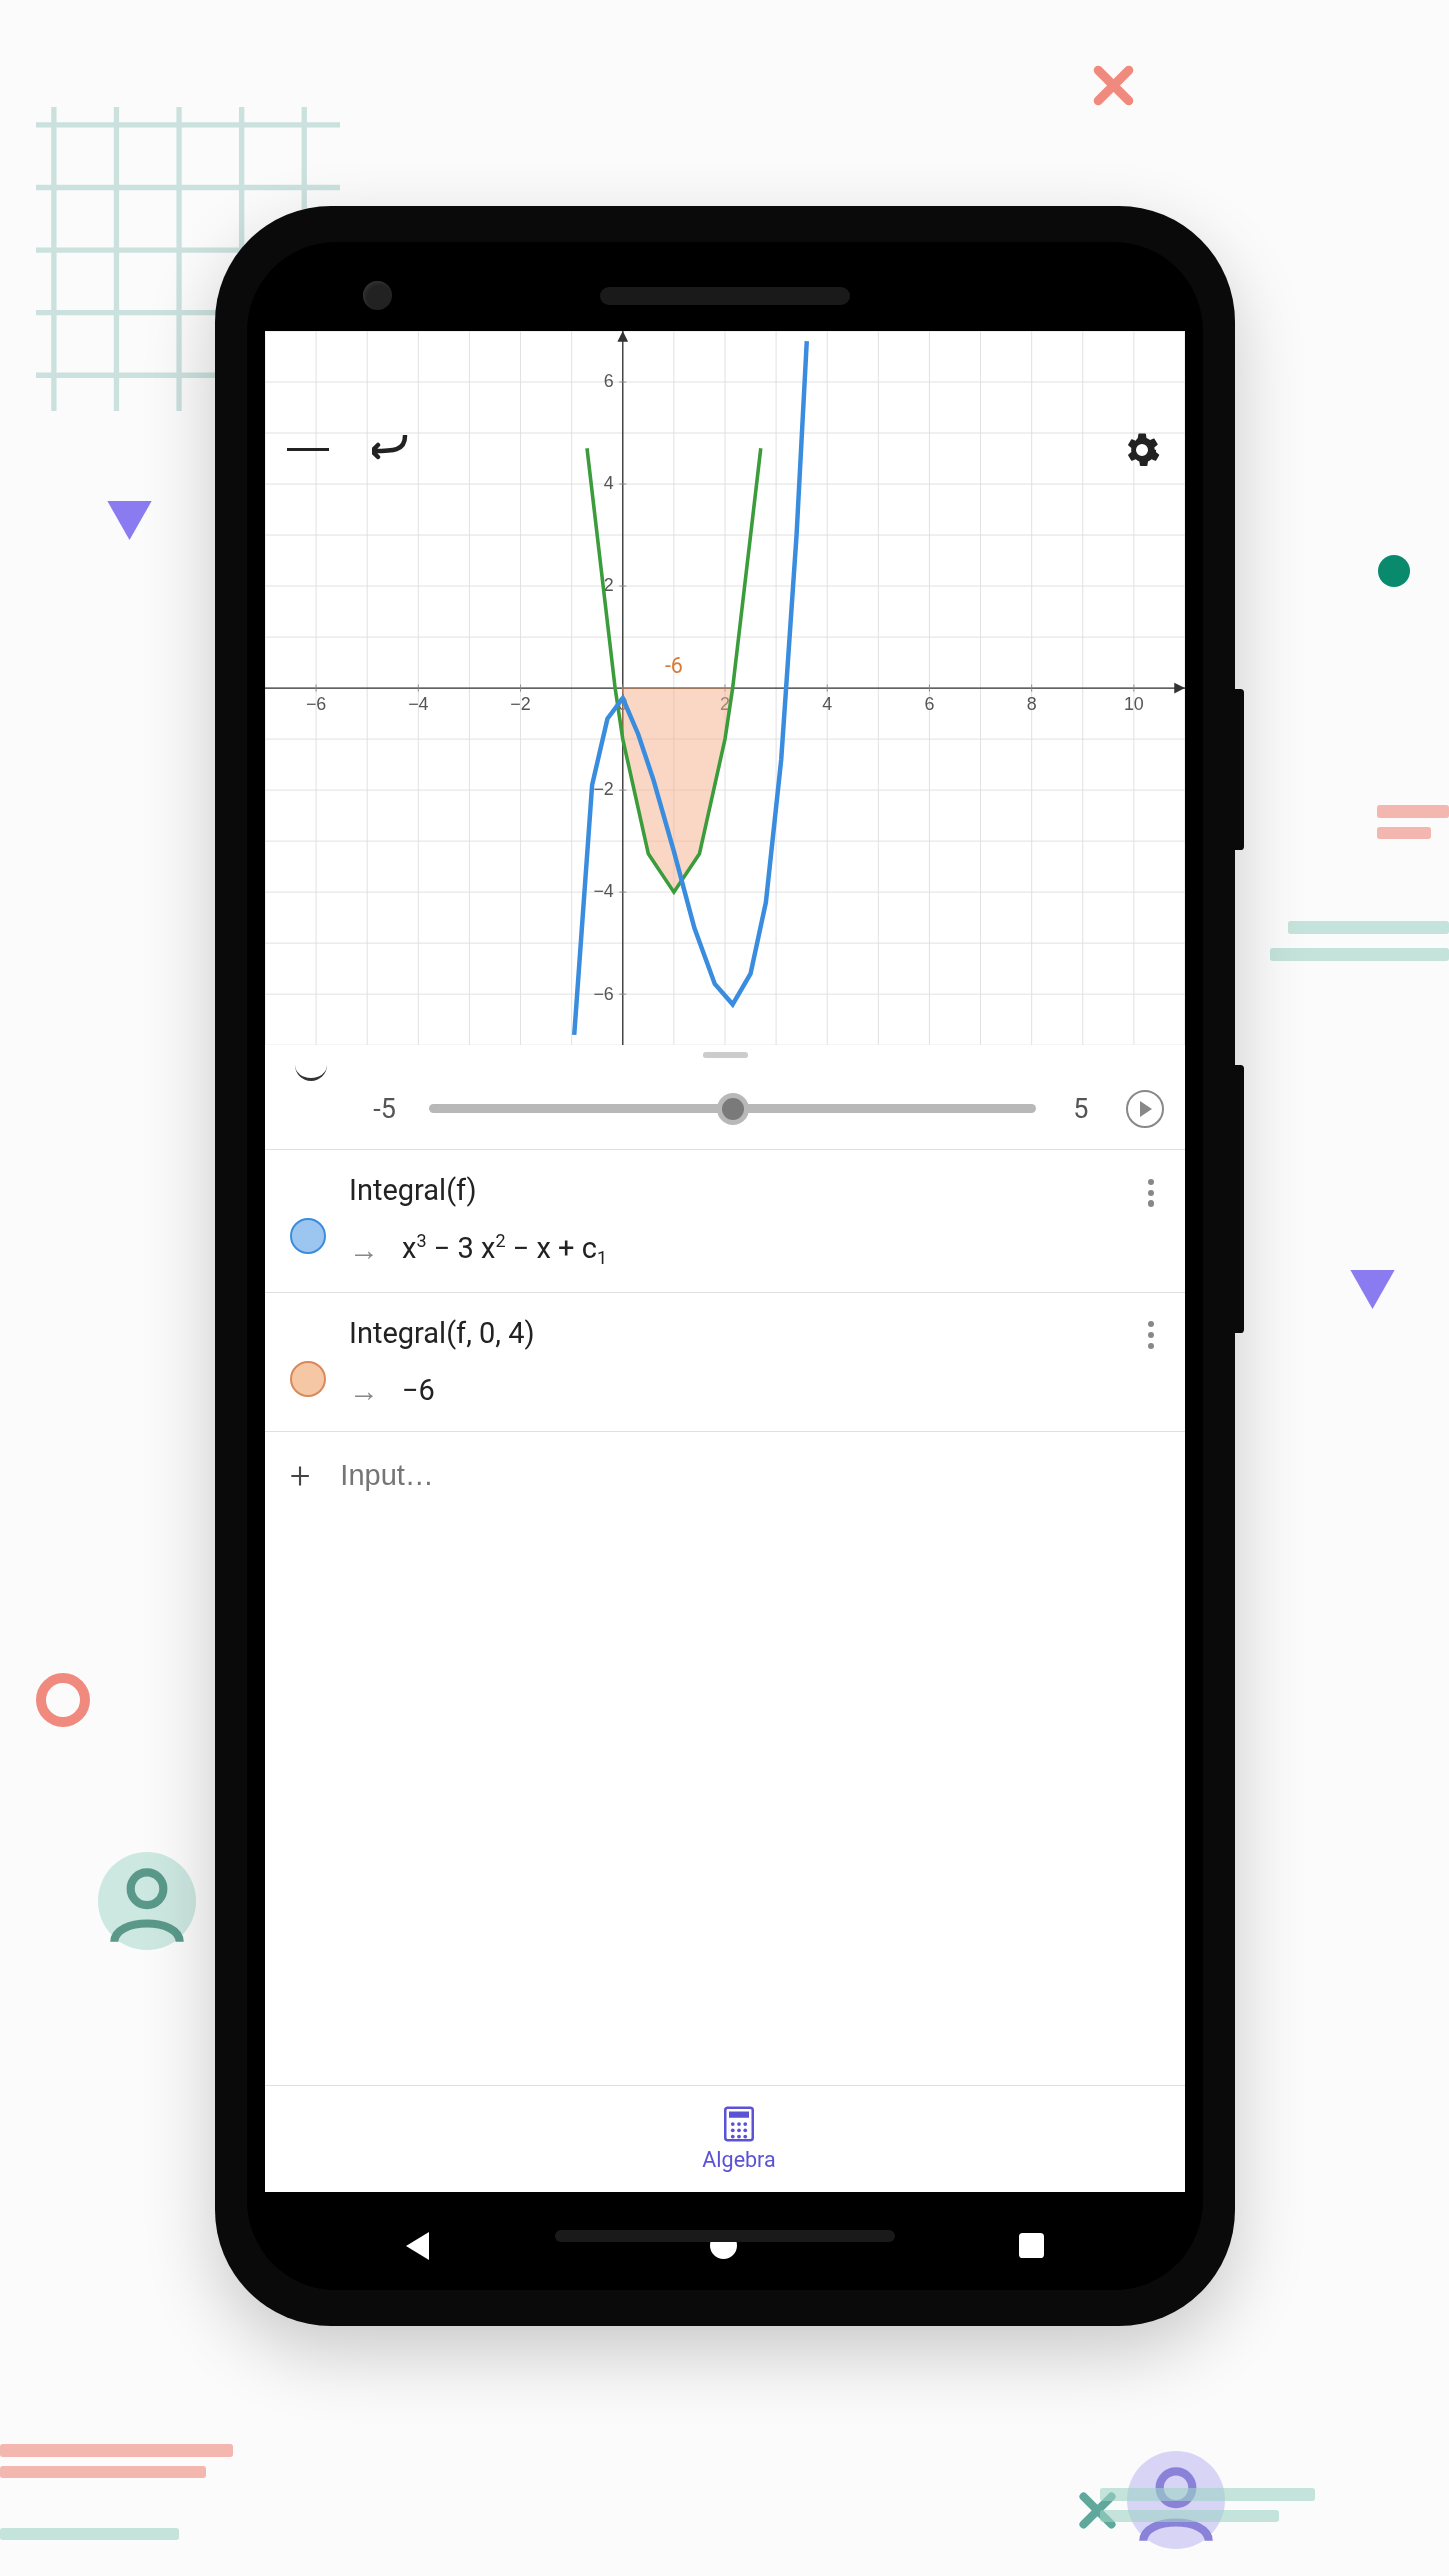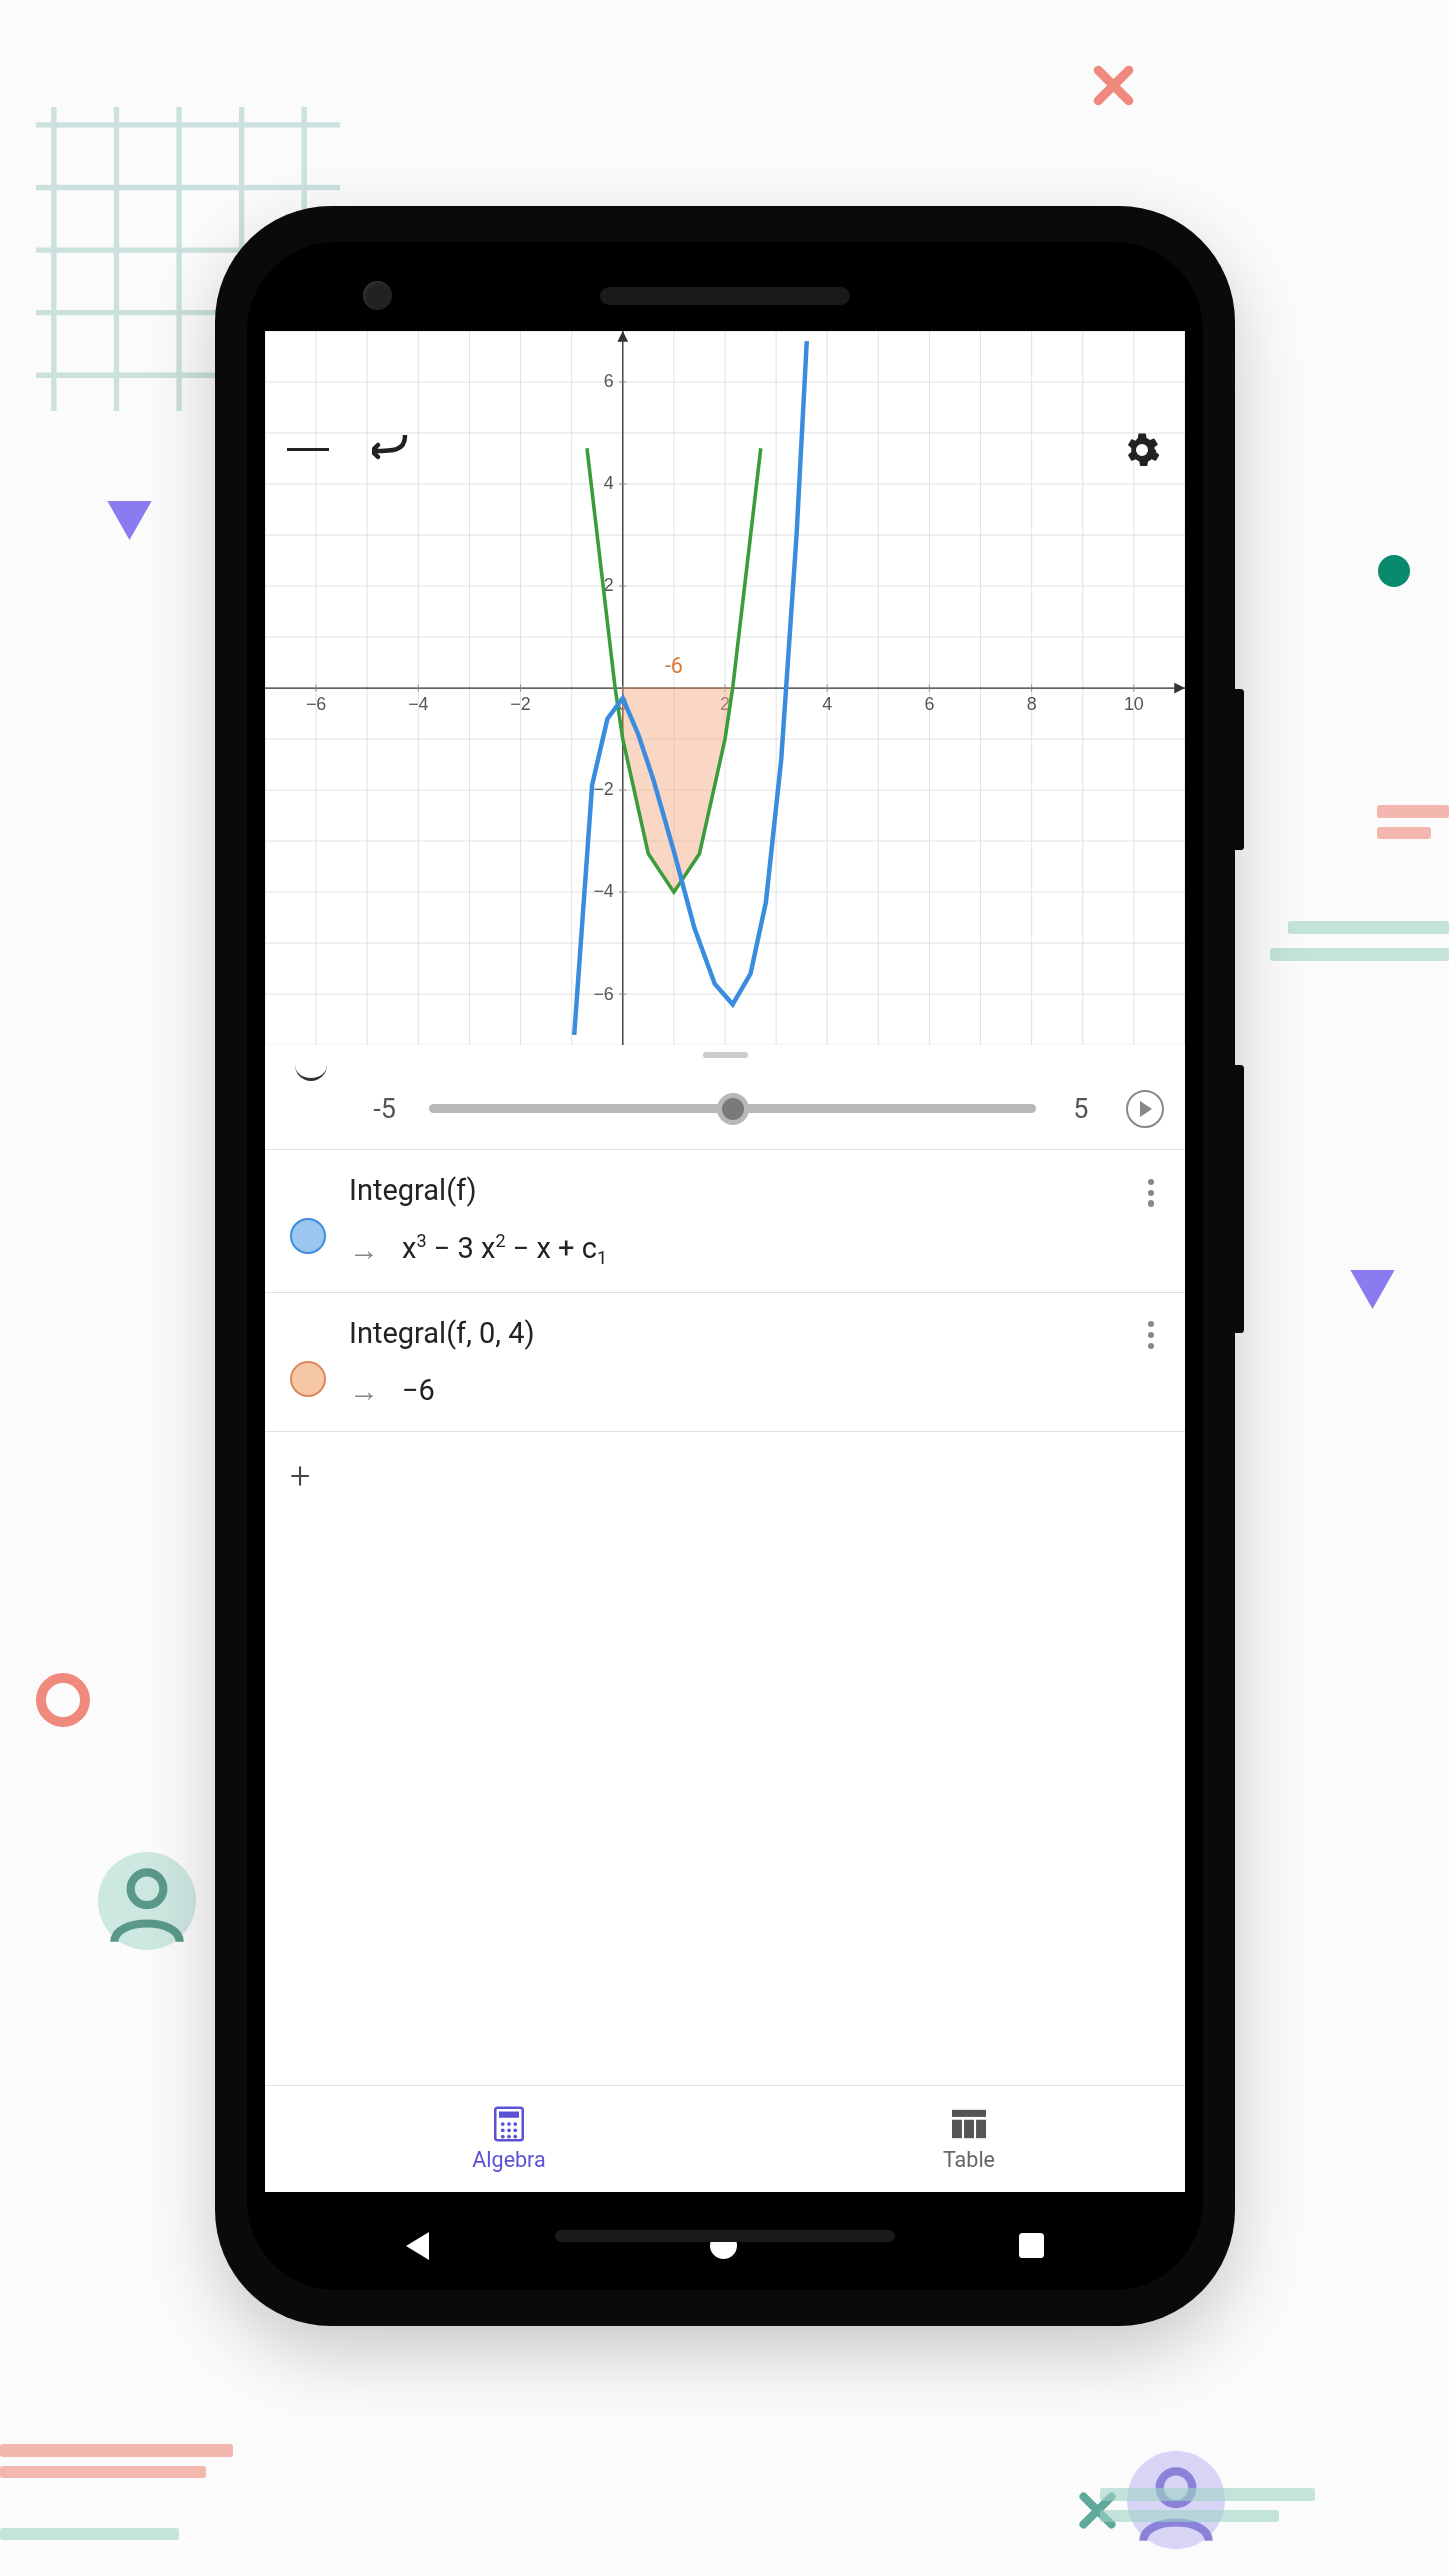--- a/index.html
+++ b/index.html
@@ -364,20 +364,21 @@
           </div>
           <div class="more-btn">
               <span></span>
               <span></span>
               <span></span>
             </div>
         </div>
 
         <div class="input-row">
           <span class="plus">+</span>
+          <input class="input-field" placeholder="Input…" style="">
         </div>
 
         <div style="flex:1"></div>
 
         <div class="tabs">
           <div class="tab active">
             <div class="tab-icon">
               <svg width="30" height="36" viewBox="0 0 24 28">
                   <rect x="1" y="1" width="22" height="26" rx="2" fill="none" stroke="#5b52d6" stroke-width="2"></rect>
                   <rect x="4" y="4" width="16" height="5" fill="#5b52d6"></rect>
@@ -387,31 +388,20 @@
                   <circle cx="7" cy="19" r="1.5" fill="#5b52d6"></circle>
                   <circle cx="12" cy="19" r="1.5" fill="#5b52d6"></circle>
                   <circle cx="17" cy="19" r="1.5" fill="#5b52d6"></circle>
                   <circle cx="7" cy="24" r="1.5" fill="#5b52d6"></circle>
                   <circle cx="12" cy="24" r="1.5" fill="#5b52d6"></circle>
                   <circle cx="17" cy="24" r="1.5" fill="#5b52d6"></circle>
                 </svg>
             </div>
             <span>Algebra</span>
           </div>
-          <div class="tab">
-            <div class="tab-icon">
-              <svg width="34" height="30" viewBox="0 0 24 20">
-                  <rect x="0" y="0" width="24" height="5" fill="#555"></rect>
-                  <rect x="0" y="7" width="7" height="13" fill="#555"></rect>
-                  <rect x="8.5" y="7" width="7" height="13" fill="#555"></rect>
-                  <rect x="17" y="7" width="7" height="13" fill="#555"></rect>
-                </svg>
-            </div>
-            <span>Table</span>
-          </div>
         </div>
       </div>
     </div>
 
     <div class="navbar">
       <div class="nav-tri"></div>
       <div class="nav-circle"></div>
       <div class="nav-square"></div>
     </div>
 

